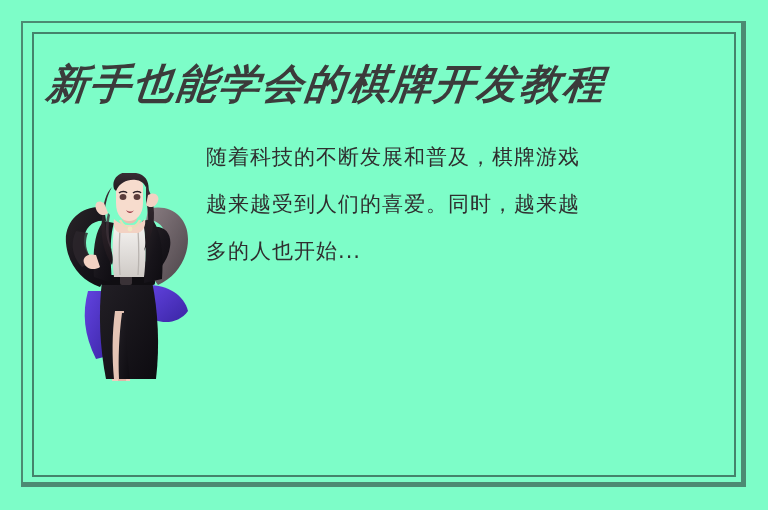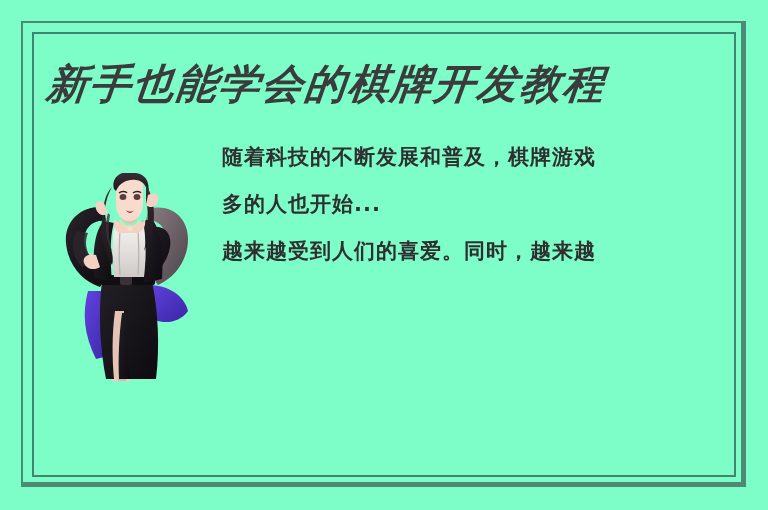--- a/index.html
+++ b/index.html
@@ -74,29 +74,28 @@
   }
   #illustration svg {
     display: block;
     width: 150px;
     height: 212px;
   }
 
   
   #excerpt {
     position: absolute;
-    left: 222px;
+    left: 206px;
     top: 134px;
     width: 500px;
     font-family: "DejaVu Sans", "Liberation Sans", sans-serif;
     font-size: 21px;
     line-height: 47px;
     letter-spacing: 1px;
     color: #2f2f2f;
-    font-weight: bold;
   }
   #excerpt .ln {
     display: block;
     white-space: nowrap;
   }
 </style>
 </head>
 <body>
 
 <div id="card">
@@ -186,17 +185,17 @@
 
       <path d="M52 30 C46 26 42 30 44 36 C46 42 52 44 56 40 Z" fill="#f3d2c3"></path>
       <path d="M96 22 C102 18 108 22 106 28 C104 34 98 36 94 32 Z" fill="#f3d2c3"></path>
 
       <path d="M44 82 C36 80 30 84 32 90 C34 96 42 98 48 94 Z" fill="#f3d2c3"></path>
     </svg>
   </div>
 
   <div id="excerpt">
     <span class="ln">随着科技的不断发展和普及，棋牌游戏</span>
+    <span class="ln">越来越受到人们的喜爱。同时，越来越</span>
     <span class="ln">多的人也开始...</span>
-    <span class="ln">越来越受到人们的喜爱。同时，越来越</span>
   </div>
 
 </div>
 
 </body></html>

